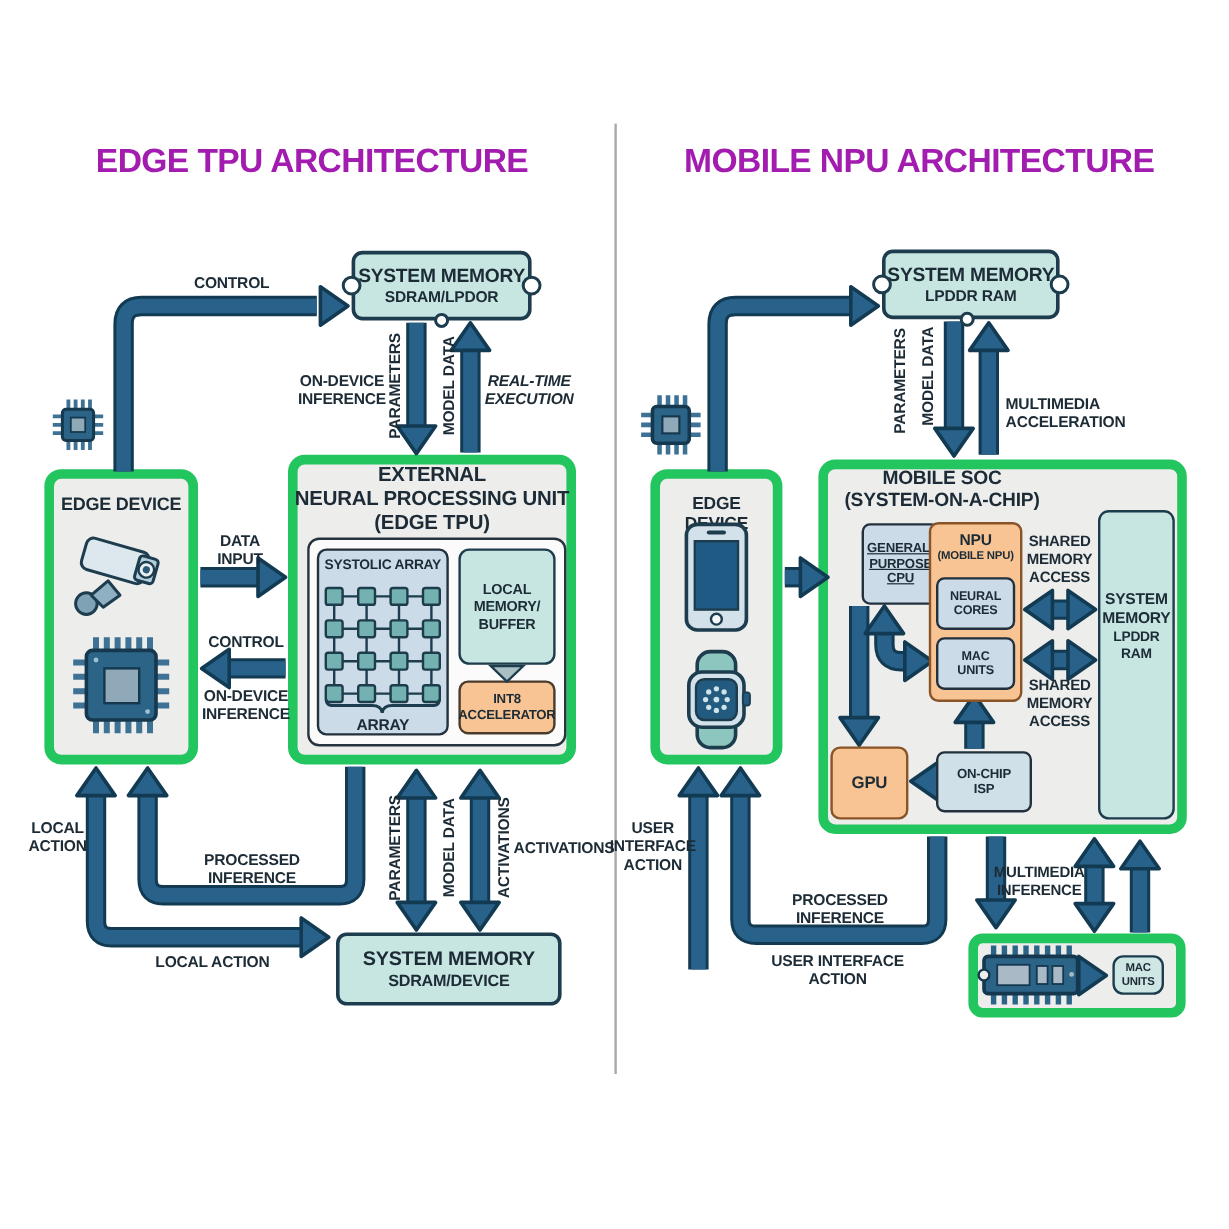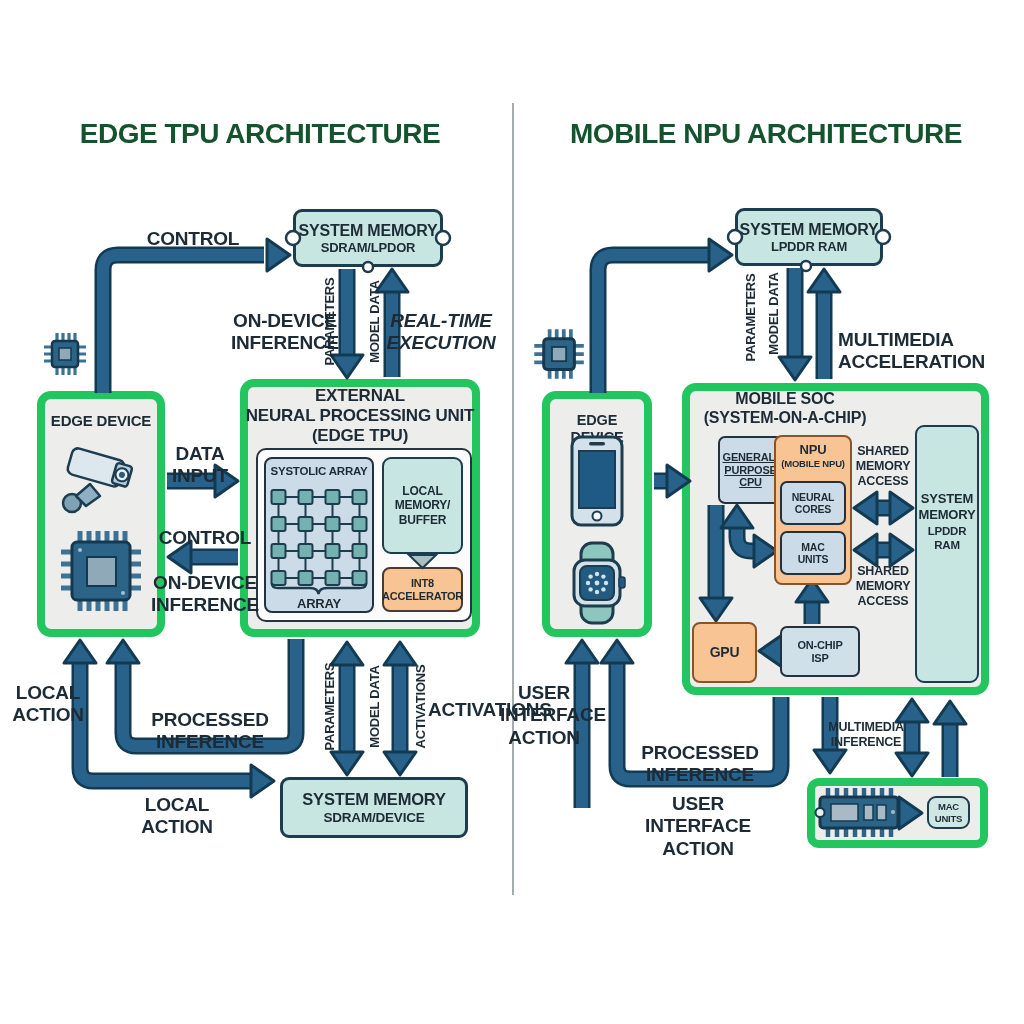--- a/index.html
+++ b/index.html
@@ -9,22 +9,22 @@
   #arrow-layer{z-index:2;}
   #icon-layer{z-index:4;}
   .divider{position:absolute;z-index:0;background:#a6abae;}
   .box{position:absolute;box-sizing:border-box;}
   .container{z-index:1;background:#ededec;border:8px solid #22c55e;border-radius:14px;}
   .whitebox{z-index:3;background:#fbfbfb;border:2.5px solid #26343f;border-radius:10px;}
   .teal{z-index:3;background:#c7e5e1;border:3px solid #1d3c4d;border-radius:9px;}
   .steel{z-index:3;background:#ccdbe8;border:2.5px solid #22313d;border-radius:7px;}
   .orange{z-index:3;background:#f8c493;border:2.5px solid #8a5427;border-radius:8px;}
   .flexc{display:flex;align-items:center;justify-content:center;text-align:center;font-weight:bold;white-space:pre-line;line-height:1.18;letter-spacing:-0.2px;}
-  .ptitle{position:absolute;z-index:5;font-weight:bold;font-size:28px;letter-spacing:-0.5px;text-align:center;color:#14532d;}
-  .lbl{position:absolute;z-index:5;font-weight:bold;font-size:19px;line-height:1.18;text-align:center;white-space:pre-line;letter-spacing:-0.2px;}
+  .ptitle{position:absolute;z-index:5;font-weight:bold;font-size:28px;letter-spacing:-0.5px;text-align:center;color:#a21caf;}
+  .lbl{position:absolute;z-index:5;font-weight:bold;font-size:13px;line-height:1.18;text-align:center;white-space:pre-line;letter-spacing:-0.2px;}
   .vlbl{position:absolute;z-index:5;font-weight:bold;font-size:13px;width:130px;text-align:center;transform:rotate(-90deg);letter-spacing:-0.2px;}
   .btitle{font-weight:bold;text-align:center;white-space:pre-line;line-height:1.2;letter-spacing:-0.2px;}
   .ao{fill:none;stroke:#123a52;stroke-width:17;stroke-linejoin:round;stroke-linecap:butt;}
   .af{fill:none;stroke:#28628a;stroke-width:12;stroke-linejoin:round;stroke-linecap:butt;}
 </style>
 </head>
 <body>
 
 <div class="canvas">
 

